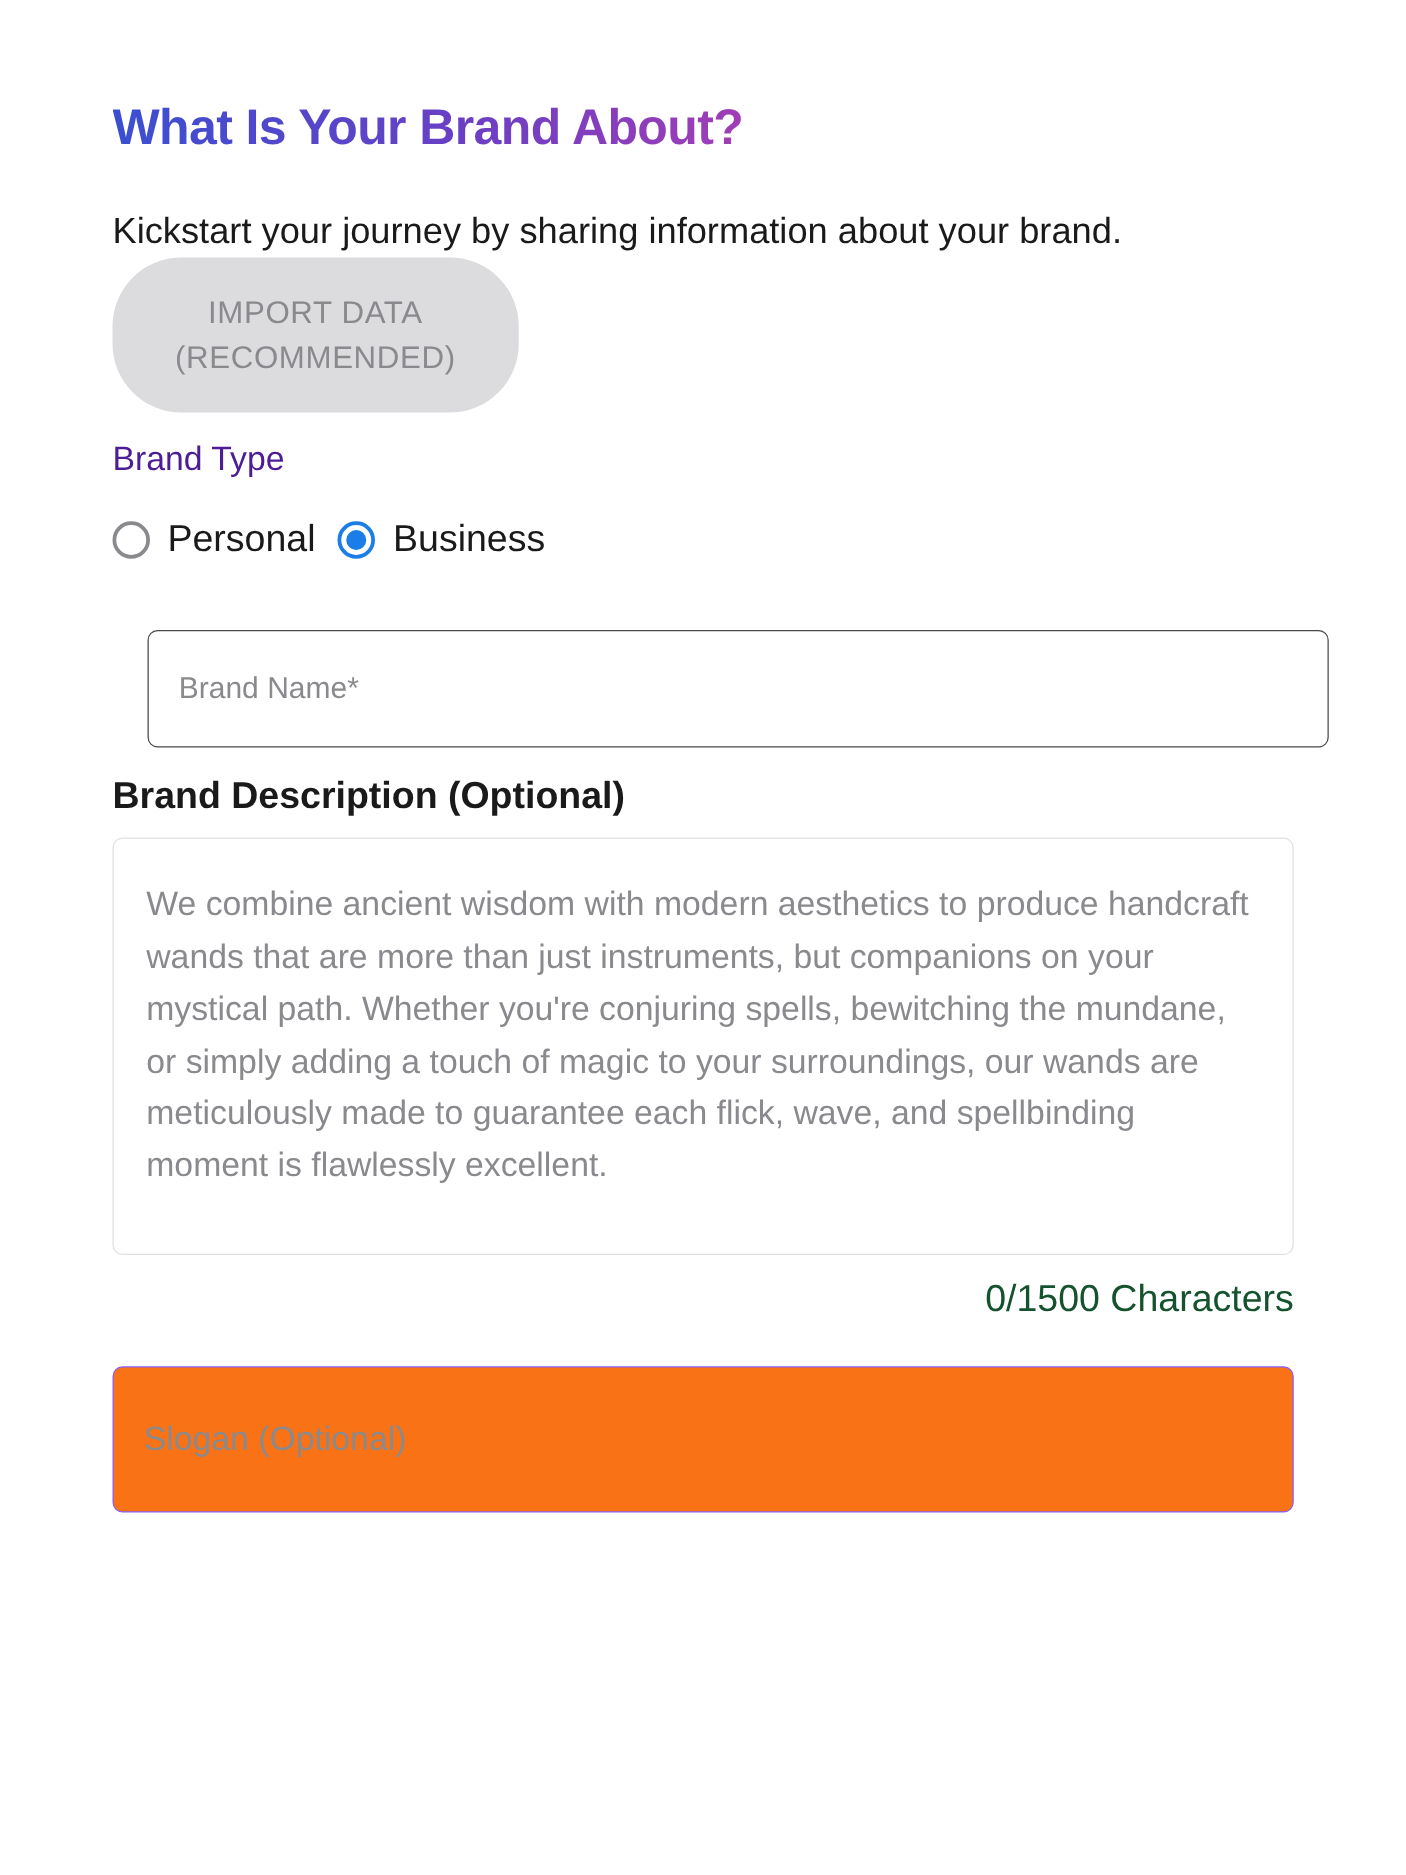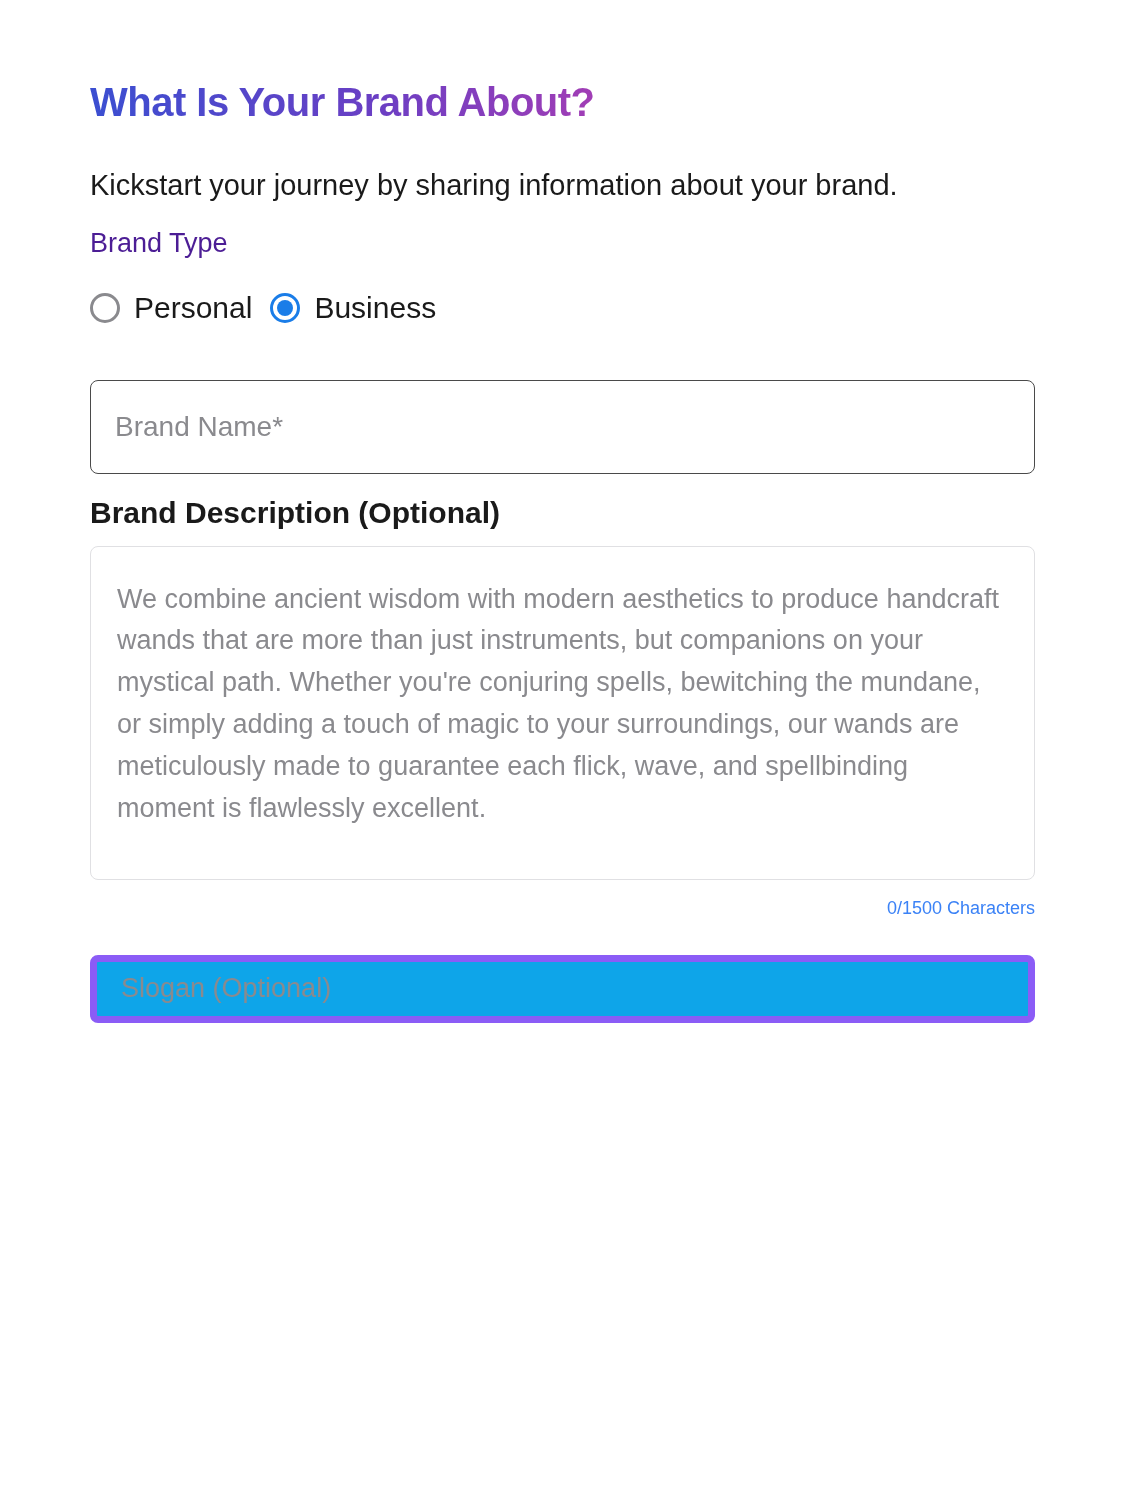--- a/index.html
+++ b/index.html
@@ -113,24 +113,25 @@
     .radio-label {
       font-size: 30px;
       color: #1a1a1a;
     }
     .brand-name-input {
       width: 100%;
       height: 94px;
       border: 1.5px solid #4a4a4a;
       border-radius: 8px;
       padding: 14px 24px;
-      font-size: 28px;
+      font-size: 24px;
       color: #333;
       background: #fff;
       margin-bottom: 22px;
+      margin-left: 28px;
     }
     .brand-name-input::placeholder {
       color: #8a8a8e;
     }
     .description-heading {
       font-size: 30px;
       font-weight: 700;
       color: #1a1a1a;
       margin-bottom: 16px;
     }
@@ -145,49 +146,53 @@
       background: #fff;
       resize: none;
       height: 334px;
       font-family: inherit;
     }
     .description-textarea::placeholder {
       color: #8a8a8e;
     }
     .char-counter {
       text-align: right;
-      font-size: 18px;
-      color: #3b82f6;
+      font-size: 30px;
+      color: #14532d;
       margin-top: 14px;
       margin-bottom: 36px;
     }
     .slogan-input {
       width: 100%;
-      height: 68px;
-      border: 7px solid #8b5cf6;
+      height: 117px;
+      border: 1px solid #8b5cf6;
       border-radius: 8px;
       padding: 0 24px;
       font-size: 27px;
       color: #333;
-      background: #0ea5e9;
+      background: #f97316;
     }
     .slogan-input::placeholder {
       color: #8a8a8e;
     }
   </style>
 </head>
 <body>
 
 
 
 <h1 class="page-title">What Is Your Brand About?</h1>
 
 <p class="subtitle">Kickstart your journey by sharing information about your brand.</p>
 
 <div class="website-row">
+  <button class="import-button">
+    <span>IMPORT DATA</span><br>
+    <span>(RECOMMENDED)</span>
+  </button>
 </div>
 
 <div class="brand-type-label">Brand Type</div>
 
 <div class="radio-group">
   <div class="radio-item">
     <div class="radio-circle"></div>
     <span class="radio-label">Personal</span>
   </div>
   <div class="radio-item">

